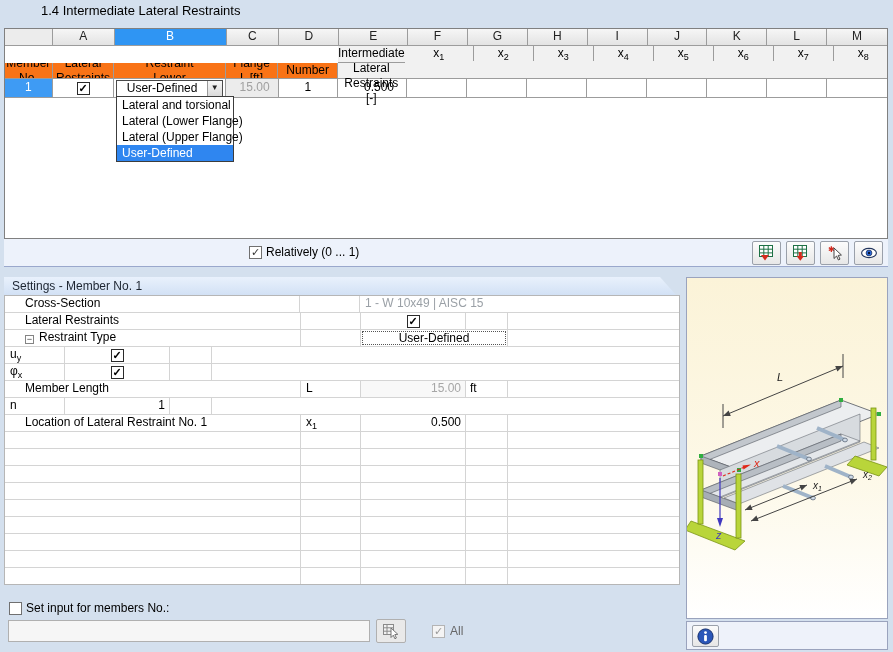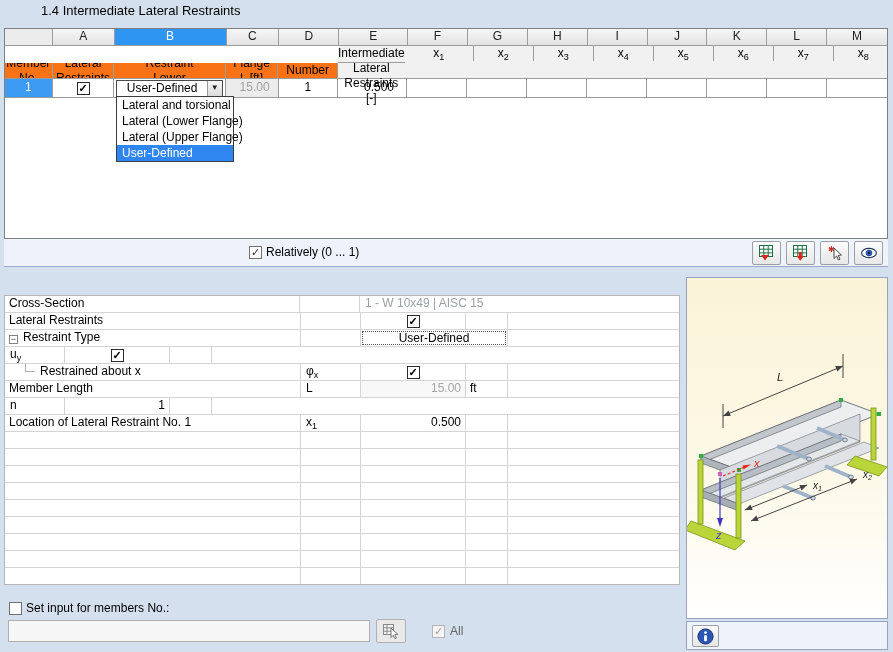--- a/index.html
+++ b/index.html
@@ -57,21 +57,21 @@
   .relbox{position:absolute;left:245px;top:6px;display:flex;align-items:center;gap:4px;}
   .toolbtns{position:absolute;right:5px;top:2px;display:flex;gap:5px;}
   .tbtn{width:29px;height:24px;box-sizing:border-box;border:1px solid #9aa0aa;border-radius:2px;background:linear-gradient(#fcfcfc,#e7e7e7);display:flex;align-items:center;justify-content:center;}
 
   
   .sethdr{position:absolute;left:4px;top:277px;width:676px;height:18px;line-height:18px;padding-left:8px;box-sizing:border-box;background:linear-gradient(#e9f1fc,#d2e1f5);clip-path:polygon(0 0,656px 0,672px 100%,0 100%);color:#1c2430;}
   .setgrid{position:absolute;left:4px;top:295px;width:676px;background:#fff;border:1px solid #b6b6b6;box-sizing:border-box;}
   .srow{display:flex;height:16px;border-bottom:1px solid #d4d4d4;}
   .srow:last-child{border-bottom:none;}
   .scell{box-sizing:border-box;border-right:1px solid #d4d4d4;line-height:15px;overflow:hidden;white-space:nowrap;}
-  .s-label{width:296px;padding-left:4px;}
+  .s-label{width:296px;padding-left:20px;}
   .s-label.has-col,.s-label.is-child{}
   .s-sym{width:60px;padding-left:5px;}
   .s-val{width:105px;display:flex;align-items:center;justify-content:center;}
   .s-val.num{display:block;text-align:right;padding-right:4px;}
   .s-val.dis{background:#f8f8f8;color:#a6a6a6;}
   .s-unit{width:42px;padding-left:4px;}
   .s-extra{flex:1;border-right:none;}
   .s-merge2{width:147px;padding:1px;}
   .s-merge3{width:320px;border-right:none;color:#9aa0a6;padding-left:5px;}
   .focusbox{height:12px;border:1px dotted #555;background:#fff;text-align:center;line-height:12px;}
@@ -238,20 +238,21 @@
       <div class="tbtn">
         <svg width="18" height="16" viewBox="0 0 18 16">
           <ellipse cx="9" cy="8" rx="7.4" ry="4.6" fill="#fff" stroke="#23365e" stroke-width="1.1"></ellipse>
           <circle cx="9" cy="8" r="2.9" fill="#2a6adf" stroke="#23365e" stroke-width="0.8"></circle>
           <circle cx="9" cy="8" r="1.2" fill="#0a1430"></circle>
         </svg>
       </div>
     </div>
   </div>
 
+  <div class="sethdr">Settings - Member No. 1</div>
   <div class="setgrid" id="settings-grid">
       <div class="srow">
         <div class="scell s-label">Cross-Section</div>
         <div class="scell s-sym"></div>
         <div class="scell s-merge3">1 - W 10x49 | AISC 15</div>
       </div>
       <div class="srow">
         <div class="scell s-label">Lateral Restraints</div>
         <div class="scell s-sym"></div>
         <div class="scell s-val">
@@ -270,21 +271,20 @@
       </div>
       <div class="srow">
         <div class="scell s-sym">u<sub class="ss">y</sub></div>
         <div class="scell s-val">
           <span class="cb">✓</span>
         </div>
         <div class="scell s-unit"></div>
         <div class="scell s-extra"></div>
       </div>
       <div class="srow">
-        <div class="scell s-label is-child"><span class="elbow"></span>Restrained about x</div>
         <div class="scell s-sym">φ<sub class="ss">x</sub></div>
         <div class="scell s-val">
           <span class="cb">✓</span>
         </div>
         <div class="scell s-unit"></div>
         <div class="scell s-extra"></div>
       </div>
       <div class="srow">
         <div class="scell s-label">Member Length</div>
         <div class="scell s-sym">L</div>

